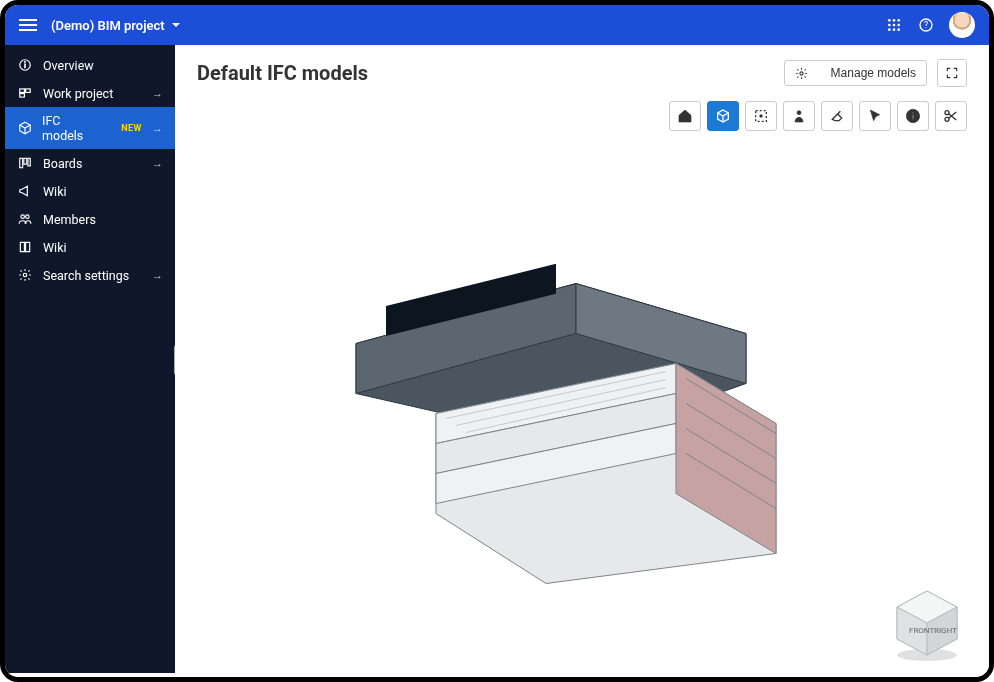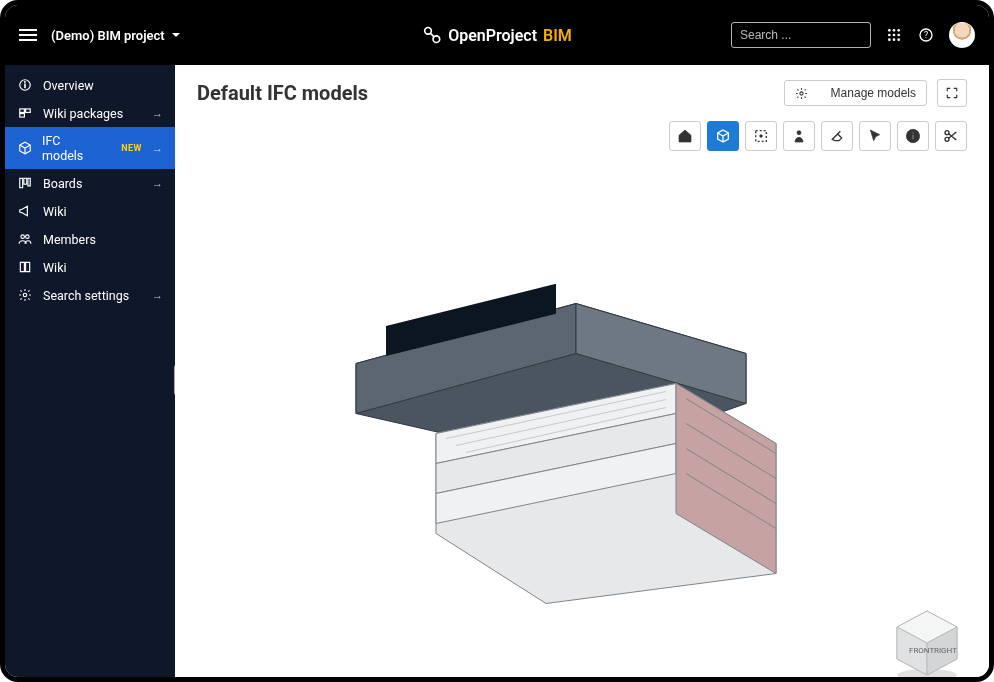--- a/index.html
+++ b/index.html
@@ -11,22 +11,22 @@
     background: #fff;
     width: 994px;
     height: 682px;
     overflow: hidden;
     border-radius: 18px;
     border: 5px solid #000;
   }
 
   
   .topbar {
-    height: 60px;
-    background: #000000;
+    height: 40px;
+    background: #1d4ed8;
     display: flex;
     align-items: center;
     padding: 0 14px;
     color: #fff;
   }
   .topbar .hamburger { width:18px; display:flex; flex-direction:column; gap:3px; cursor:pointer; }
   .topbar .hamburger span { height:2px; background:#fff; }
   .topbar .project-sel {
     margin-left: 14px;
     font-weight: 600;
@@ -141,38 +141,22 @@
       <span></span>
       <span></span>
   </div>
   <div class="project-sel">
     <span>(Demo) BIM project</span>
     <svg viewBox="0 0 10 10">
         <path d="M1 3l4 4 4-4z"></path>
       </svg>
   </div>
 
-  <div class="brand">
-    <svg width="20" height="20" viewBox="0 0 24 24">
-      <circle cx="7" cy="7" r="4" fill="none" stroke="#fff" stroke-width="2"></circle>
-      <circle cx="17" cy="17" r="4" fill="none" stroke="#fff" stroke-width="2"></circle>
-      <path d="M10 10l4 4" stroke="#fff" stroke-width="2"></path>
-    </svg>
-    <span>OpenProject</span>
-      <span class="bim">BIM</span>
-  </div>
 
   <div class="right">
-    <div class="search-box">
-      <input placeholder="Search ..." style="">
-      <svg width="14" height="14" viewBox="0 0 24 24">
-          <circle cx="10" cy="10" r="6" fill="none" stroke="#fff" stroke-width="2"></circle>
-          <path d="M15 15l5 5" stroke="#fff" stroke-width="2"></path>
-        </svg>
-    </div>
     <div class="tb-icon">
       <svg viewBox="0 0 24 24">
         <circle cx="5" cy="5" r="2"></circle>
           <circle cx="12" cy="5" r="2"></circle>
           <circle cx="19" cy="5" r="2"></circle>
         <circle cx="5" cy="12" r="2"></circle>
           <circle cx="12" cy="12" r="2"></circle>
           <circle cx="19" cy="12" r="2"></circle>
         <circle cx="5" cy="19" r="2"></circle>
           <circle cx="12" cy="19" r="2"></circle>
@@ -205,21 +189,21 @@
     </div>
 
     <div class="nav-item">
       <span class="nav-ico">
         <svg viewBox="0 0 24 24">
             <rect x="3" y="5" width="8" height="6" fill="none" stroke-width="2"></rect>
             <rect x="13" y="5" width="8" height="6" fill="none" stroke-width="2"></rect>
             <rect x="3" y="13" width="8" height="6" fill="none" stroke-width="2"></rect>
           </svg>
       </span>
-      <span>Wiki packages</span>
+      <span>Work project</span>
       <span class="arrow">→</span>
     </div>
 
     <div class="nav-item active">
       <span class="nav-ico">
         <svg viewBox="0 0 24 24">
             <path d="M12 2l9 5v10l-9 5-9-5V7z" fill="none" stroke-width="2"></path>
             <path d="M3 7l9 5 9-5M12 12v10" fill="none" stroke-width="2"></path>
           </svg>
       </span>

